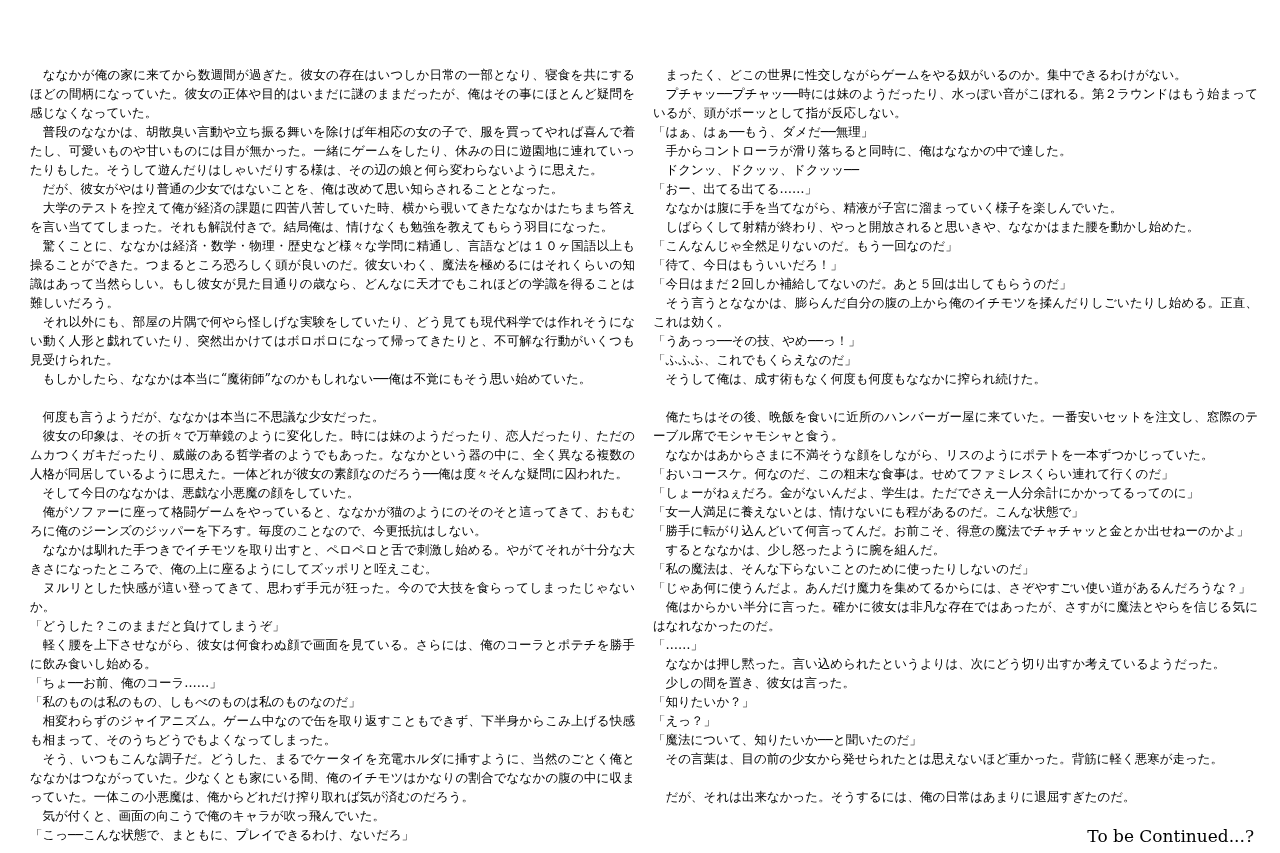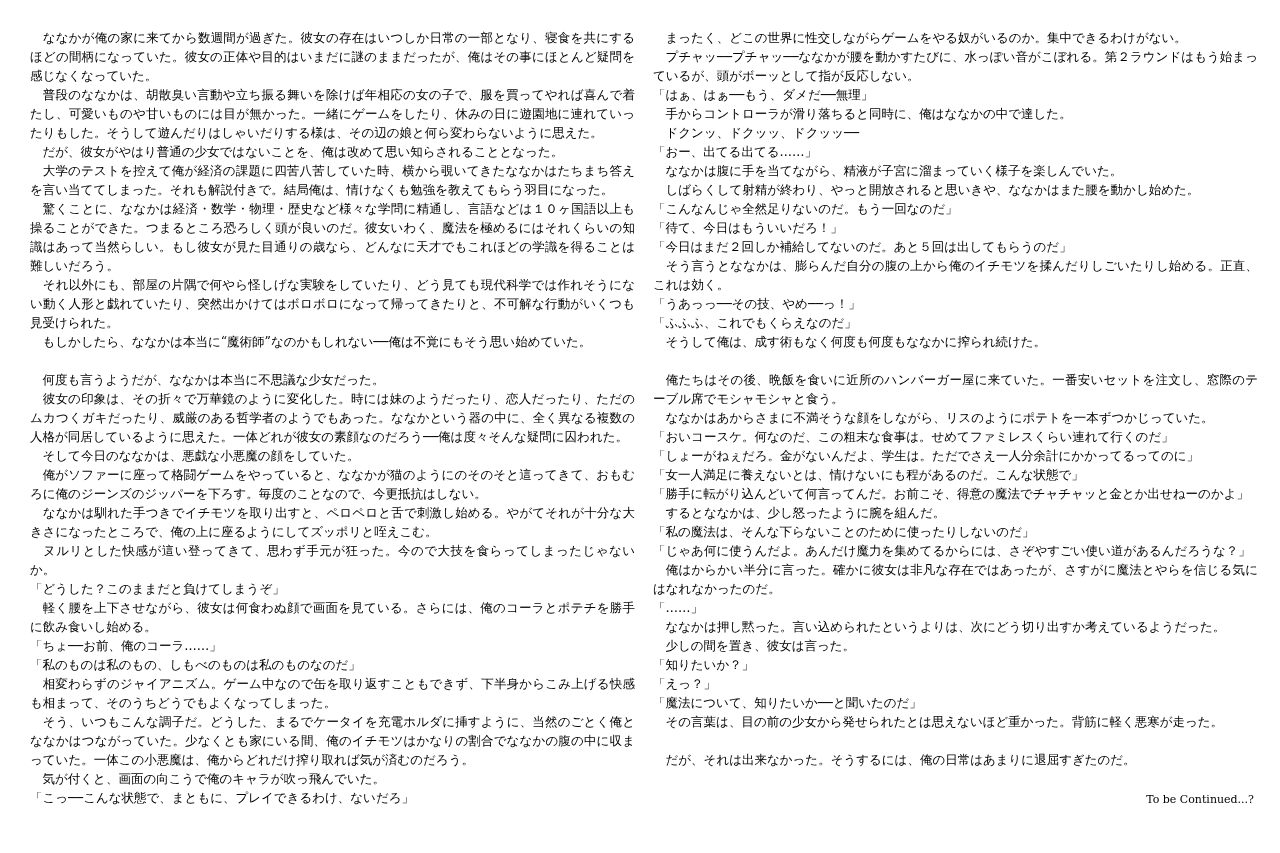--- a/index.html
+++ b/index.html
@@ -13,20 +13,21 @@
     height: 853px;
     overflow: hidden;
     font-family: "DejaVu Serif", "Liberation Serif", serif;
   }
   .page {
     box-sizing: border-box;
     width: 1280px;
     height: 688px;
     padding: 28px 22px 4px 30px;
     background: #ffffff;
+    margin-top: 37px;
   }
   .cols {
     display: flex;
     gap: 18px;
   }
   .col {
     width: 605px;
     font-size: 12.5px;
     line-height: 19px;
     text-align: justify;
@@ -35,21 +36,21 @@
   .col p {
     margin: 0;
     padding: 0;
     word-break: break-all;
   }
   .col p.spacer {
     height: 19px;
   }
   .col p.align-right {
     text-align: right;
-    font-size: 11px;
+    font-size: 17px;
     padding-top: 2px;
     padding-right: 4px;
   }
 </style>
 </head>
 <body>
 
 <div class="page">
   <div class="cols">
     <div class="col" id="col-left">
@@ -71,21 +72,21 @@
         <p>　軽く腰を上下させながら、彼女は何食わぬ顔で画面を見ている。さらには、俺のコーラとポテチを勝手に飲み食いし始める。</p>
         <p>「ちょ──お前、俺のコーラ……」</p>
         <p>「私のものは私のもの、しもべのものは私のものなのだ」</p>
         <p>　相変わらずのジャイアニズム。ゲーム中なので缶を取り返すこともできず、下半身からこみ上げる快感も相まって、そのうちどうでもよくなってしまった。</p>
         <p>　そう、いつもこんな調子だ。どうした、まるでケータイを充電ホルダに挿すように、当然のごとく俺とななかはつながっていた。少なくとも家にいる間、俺のイチモツはかなりの割合でななかの腹の中に収まっていた。一体この小悪魔は、俺からどれだけ搾り取れば気が済むのだろう。</p>
         <p>　気が付くと、画面の向こうで俺のキャラが吹っ飛んでいた。</p>
         <p>「こっ──こんな状態で、まともに、プレイできるわけ、ないだろ」</p>
       </div>
     <div class="col" id="col-right">
         <p>　まったく、どこの世界に性交しながらゲームをやる奴がいるのか。集中できるわけがない。</p>
-        <p>　プチャッ──プチャッ──ななかが腰を動かすたびに、水っぽい音がこぼれる。第２ラウンドはもう始まっているが、頭がボーッとして指が反応しない。</p>
+        <p>　プチャッ──プチャッ──時には妹のようだったり、水っぽい音がこぼれる。第２ラウンドはもう始まっているが、頭がボーッとして指が反応しない。</p>
         <p>「はぁ、はぁ──もう、ダメだ──無理」</p>
         <p>　手からコントローラが滑り落ちると同時に、俺はななかの中で達した。</p>
         <p>　ドクンッ、ドクッッ、ドクッッ──</p>
         <p>「おー、出てる出てる……」</p>
         <p>　ななかは腹に手を当てながら、精液が子宮に溜まっていく様子を楽しんでいた。</p>
         <p>　しばらくして射精が終わり、やっと開放されると思いきや、ななかはまた腰を動かし始めた。</p>
         <p>「こんなんじゃ全然足りないのだ。もう一回なのだ」</p>
         <p>「待て、今日はもういいだろ！」</p>
         <p>「今日はまだ２回しか補給してないのだ。あと５回は出してもらうのだ」</p>
         <p>　そう言うとななかは、膨らんだ自分の腹の上から俺のイチモツを揉んだりしごいたりし始める。正直、これは効く。</p>

